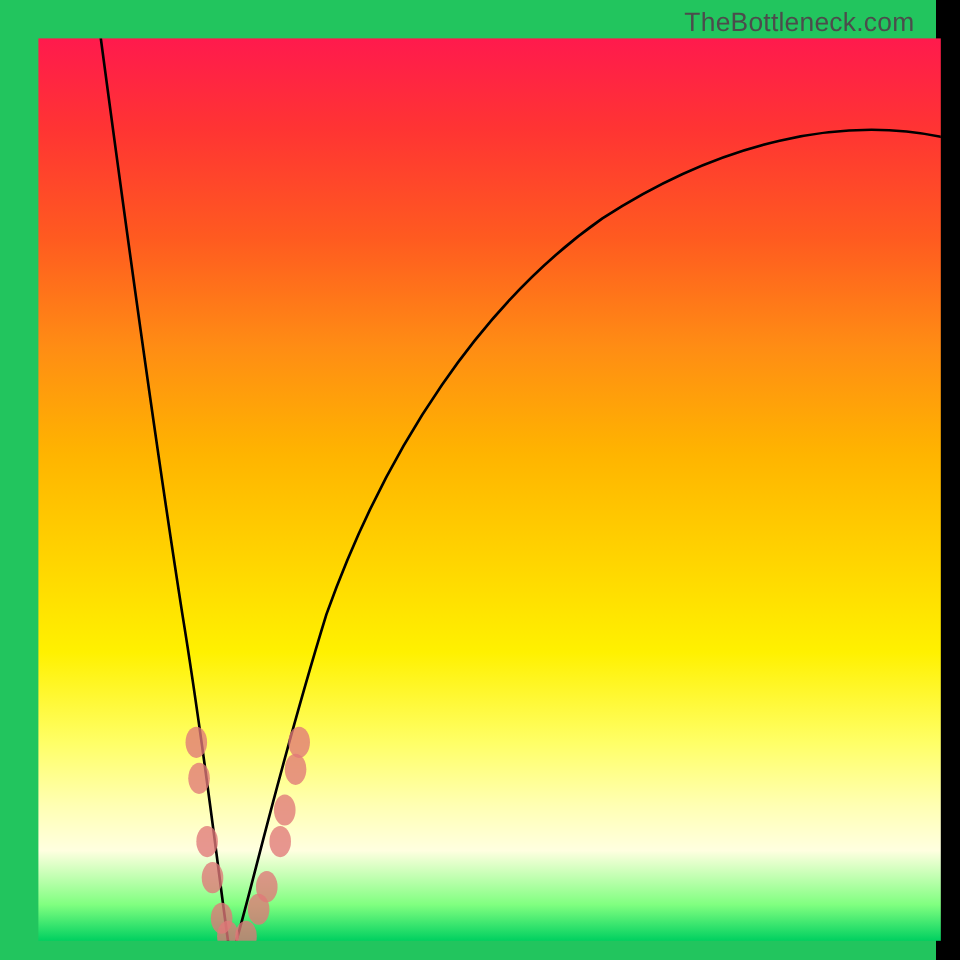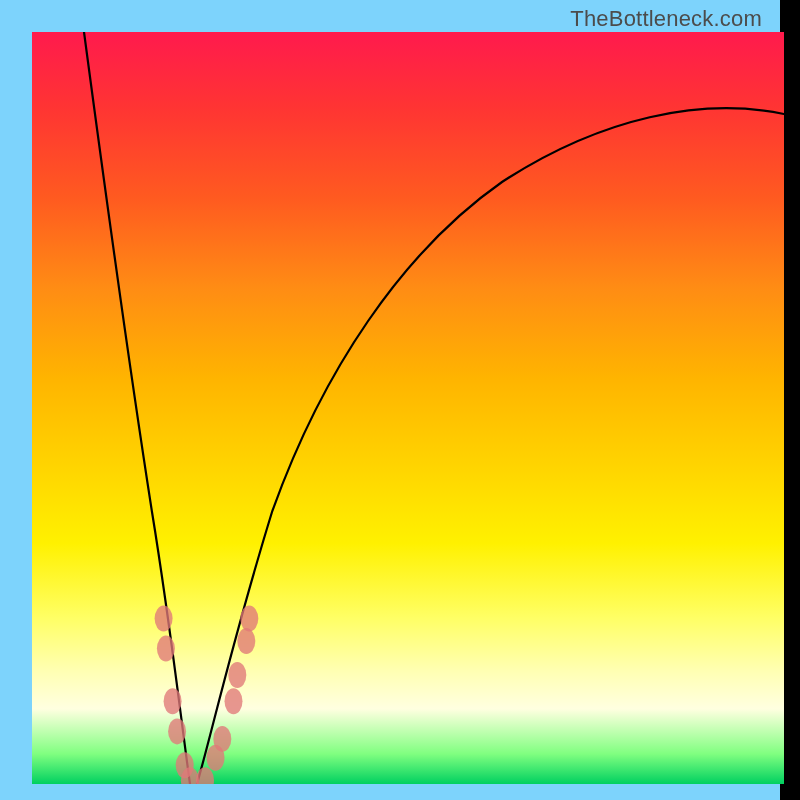--- a/index.html
+++ b/index.html
@@ -8,21 +8,21 @@
     width: 800px;
     height: 800px;
     overflow: hidden;
     background: #000;
     font-family: Arial, Helvetica, sans-serif;
   }
   .frame {
     position: relative;
     width: 780px;
     height: 800px;
-    background: #7dd3fc;
+    background: #22c55e;
   }
   .plot-area {
     position: absolute;
     left: 32px;
     top: 32px;
     width: 752px;
     height: 752px;
     background: linear-gradient(to bottom,
       #ff1a4d 0%,
       #ff3433 10%,

